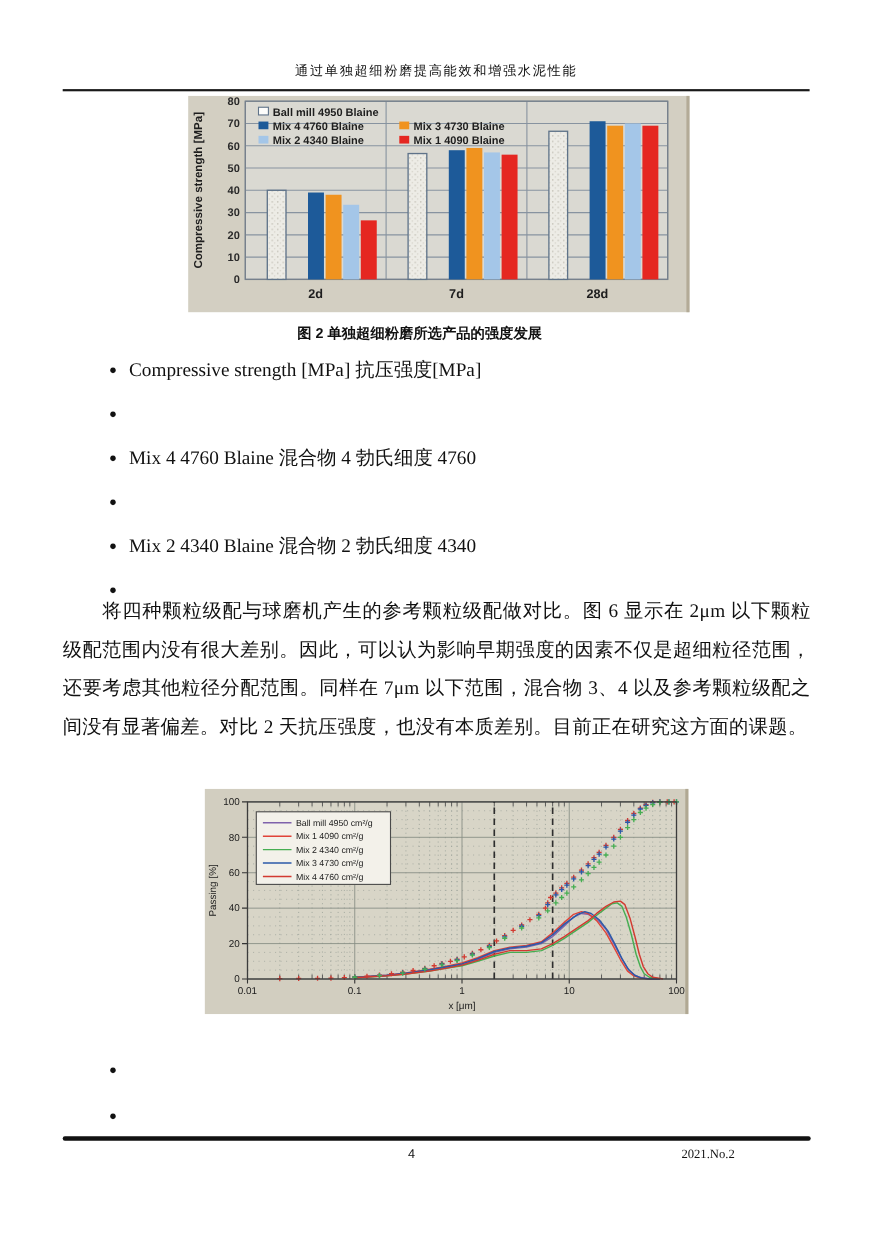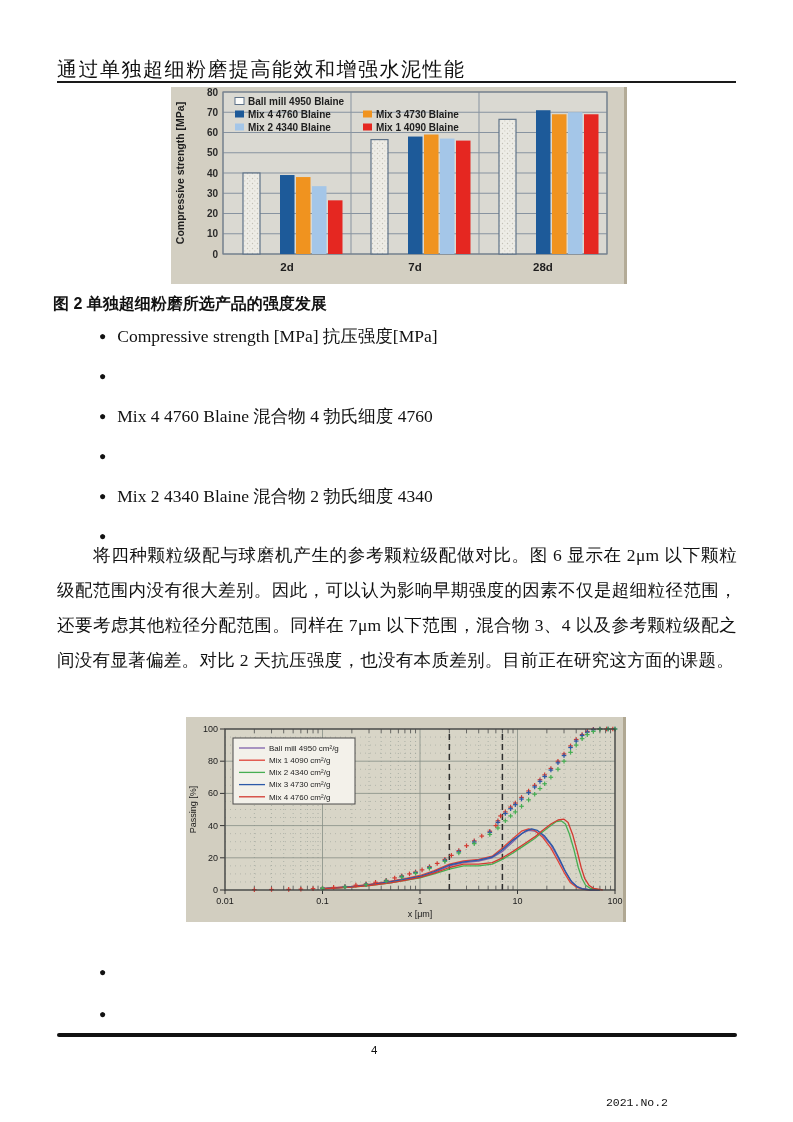--- a/index.html
+++ b/index.html
@@ -1,38 +1,38 @@
 <!DOCTYPE html>
 <html><head>
 <meta charset="utf-8">
 <style>
   html,body{margin:0;padding:0;background:#ffffff;}
   .page{position:relative;width:793px;height:1122px;background:#fff;overflow:hidden;
         font-family:"Liberation Serif","DejaVu Serif",serif;color:#111;}
-  .header-title{position:absolute;top:56px;left:57px;width:679px;text-align:left;
-        font-size:20px;letter-spacing:1.5px;}
+  .header-title{position:absolute;top:56px;left:57px;width:679px;text-align:center;
+        font-size:12px;letter-spacing:1.5px;}
   .header-rule{position:absolute;top:81px;left:57px;width:679px;height:2px;background:#1a1a1a;}
   .figure{position:absolute;}
   .fig2{left:171px;top:87px;width:456px;height:197px;}
   .fig3{left:186px;top:717px;width:440px;height:205px;}
-  .caption{position:absolute;left:53px;width:679px;text-align:left;
-        font-family:"Liberation Sans","DejaVu Sans",sans-serif;font-weight:700;font-size:16px;}
+  .caption{position:absolute;left:42px;width:679px;text-align:center;
+        font-family:"Liberation Sans","DejaVu Sans",sans-serif;font-weight:700;font-size:13px;}
   .cap2{top:294px;}
   .cap3{top:933px;}
   .bullets{position:absolute;left:99px;width:630px;}
   #bullets2{top:316px;}
   #bullets3{top:951px;}
   .bullet-item{height:40px;display:flex;align-items:center;font-size:17.5px;}
   #bullets3 .bullet-item{height:42px;}
   .dot{font-size:12px;margin-right:11px;line-height:1;}
   .paragraph{position:absolute;left:57px;top:538px;width:680px;font-size:17.5px;
         line-height:35px;text-align:justify;text-indent:36px;letter-spacing:0.3px;}
   .footer-rule{position:absolute;left:57px;top:1033px;width:680px;height:4px;background:#111;border-radius:2px;}
   .footer-page{position:absolute;left:371px;top:1044px;font-family:"Liberation Sans","DejaVu Sans",sans-serif;font-size:11.5px;}
-  .footer-issue{position:absolute;right:125px;top:1096px;font-family:Liberation Mono, monospace;font-size:11.5px;margin-left:24px;}
+  .footer-issue{position:absolute;right:125px;top:1044px;font-family:Liberation Serif, serif;font-size:11.5px;margin-left:24px;}
 </style>
 </head>
 <body>
 
 <div class="page">
   <div class="header-title">通过单独超细粉磨提高能效和增强水泥性能</div>
   <div class="header-rule"></div>
 
   <div class="figure fig2" id="fig2"><svg width="456" height="197" viewBox="0 0 456 197">
         <defs>

